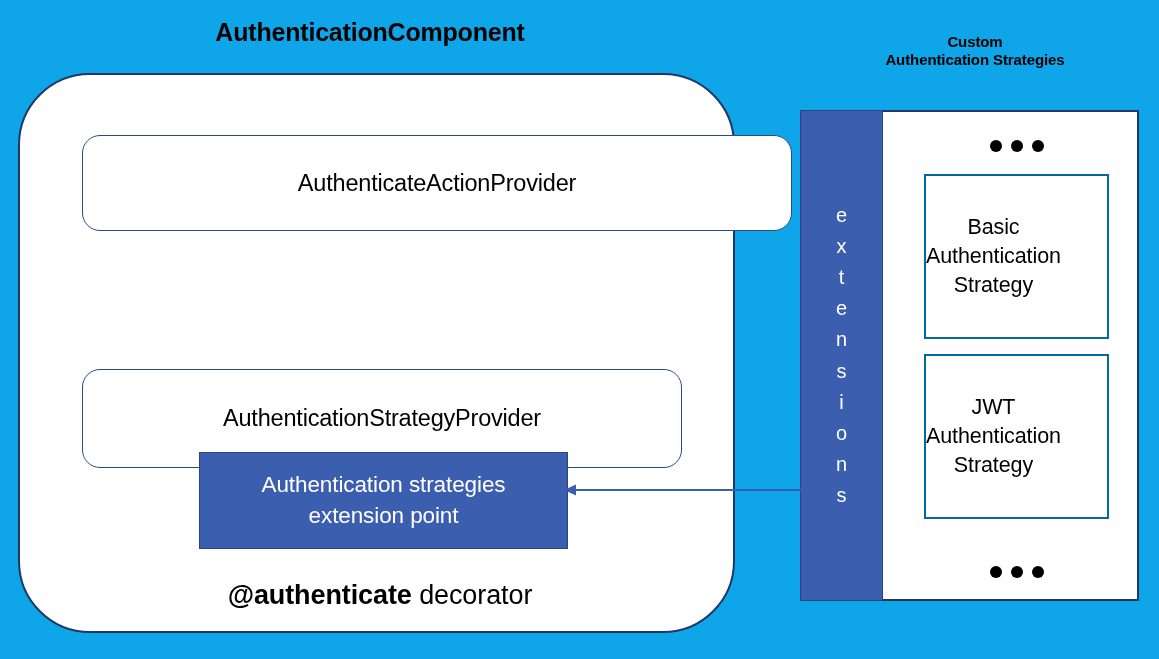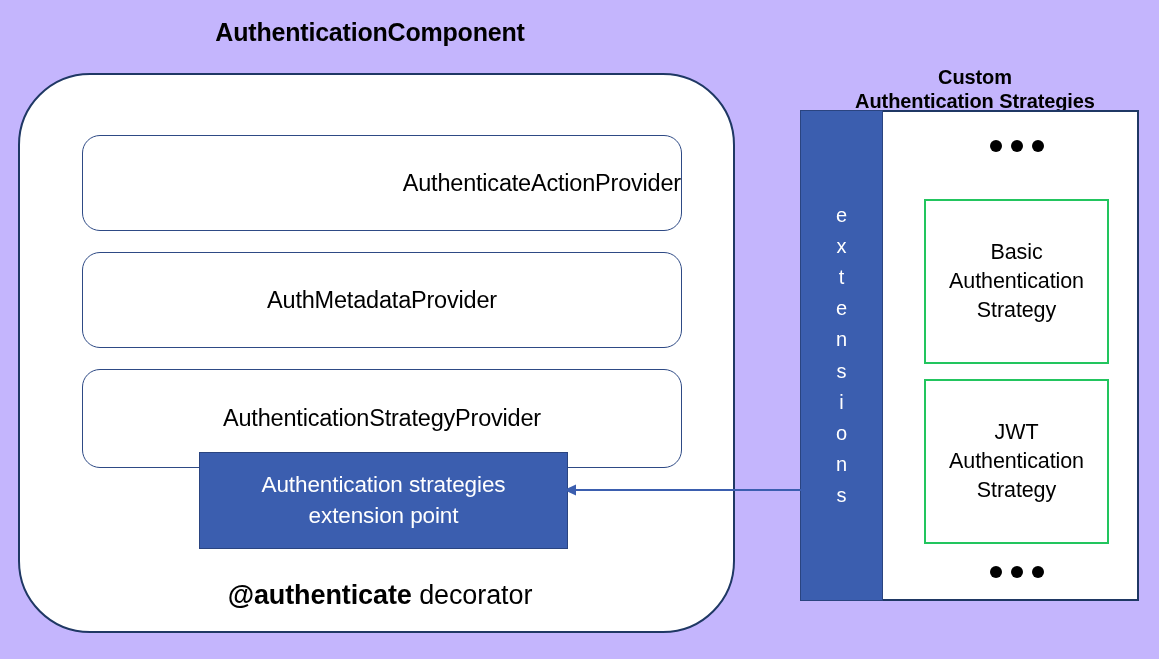--- a/index.html
+++ b/index.html
@@ -9,21 +9,21 @@
     background: #ffffff;
   }
   body {
     font-family: "Liberation Sans", sans-serif;
     color: #000000;
   }
   #canvas {
     position: relative;
     width: 1159px;
     height: 659px;
-    background: #c4b5fd;
+    background: #0ea5e9;
     overflow: hidden;
   }
 
   
   .title {
     position: absolute;
     font-weight: bold;
     color: #000000;
     text-align: center;
     line-height: 1.22;
@@ -33,23 +33,22 @@
     left: 130px;
     top: 17px;
     width: 480px;
     font-size: 25px;
     letter-spacing: -0.2px;
   }
   #custom-title {
     left: 815px;
     top: 33px;
     width: 320px;
-    font-size: 20px;
-    letter-spacing: -0.1px;
-    margin-top: 32px;
+    font-size: 15px;
+    letter-spacing: -0.1px;
   }
 
   
   #component-container {
     position: absolute;
     left: 18px;
     top: 73px;
     width: 717px;
     height: 560px;
     border: 2.4px solid #1F3864;
@@ -69,21 +68,21 @@
     align-items: center;
     justify-content: center;
   }
   .provider-label {
     font-size: 23.5px;
     color: #000000;
     letter-spacing: -0.2px;
     line-height: 1.2;
     text-align: center;
   }
-  #provider-0 { left: 82px; top: 135px; width: 600px; height: 96px; justify-content: flex-end; }
+  #provider-0 { left: 82px; top: 135px; width: 710px; height: 96px; }
   #provider-1 { left: 82px; top: 252px; width: 600px; height: 96px; }
   #provider-2 { left: 82px; top: 369px; width: 600px; height: 99px; }
   #provider-2 .provider-label { }
 
   
   #extension-point {
     position: absolute;
     left: 199px;
     top: 452px;
     width: 369px;
@@ -158,28 +157,26 @@
     font-weight: normal;
     line-height: 1.56;
     text-align: center;
     letter-spacing: 0px;
     white-space: pre-line;
   }
 
   
   .strategy-box {
     position: absolute;
-    border: 2px solid #22c55e;
-    background: #ffffff;
-    box-sizing: border-box;
-    display: flex;
-    align-items: center;
-    justify-content: center;
+    border: 2px solid #0369a1;
+    background: #ffffff;
+    box-sizing: border-box;
+    display: flex;
+    align-items: center;
     z-index: 2;
-    margin-top: 25px;
   }
   .strategy-label {
     font-size: 21.5px;
     color: #000000;
     line-height: 1.36;
     text-align: center;
     white-space: pre-line;
     letter-spacing: -0.1px;
   }
   #strategy-0 { left: 124px; top: 64px; width: 185px; height: 165px; }
@@ -223,23 +220,20 @@
 
   <div class="title" id="custom-title">Custom
 Authentication Strategies</div>
 
   <div id="component-container"></div>
 
   <div class="provider-box" id="provider-0">
     <span class="provider-label">AuthenticateActionProvider</span>
   </div>
 
-  <div class="provider-box" id="provider-1">
-    <span class="provider-label">AuthMetadataProvider</span>
-  </div>
 
   <div class="provider-box" id="provider-2">
     <span class="provider-label">AuthenticationStrategyProvider</span>
   </div>
 
   <div id="extension-point">
     <span class="ep-label">Authentication strategies
 extension point</span>
   </div>
 

